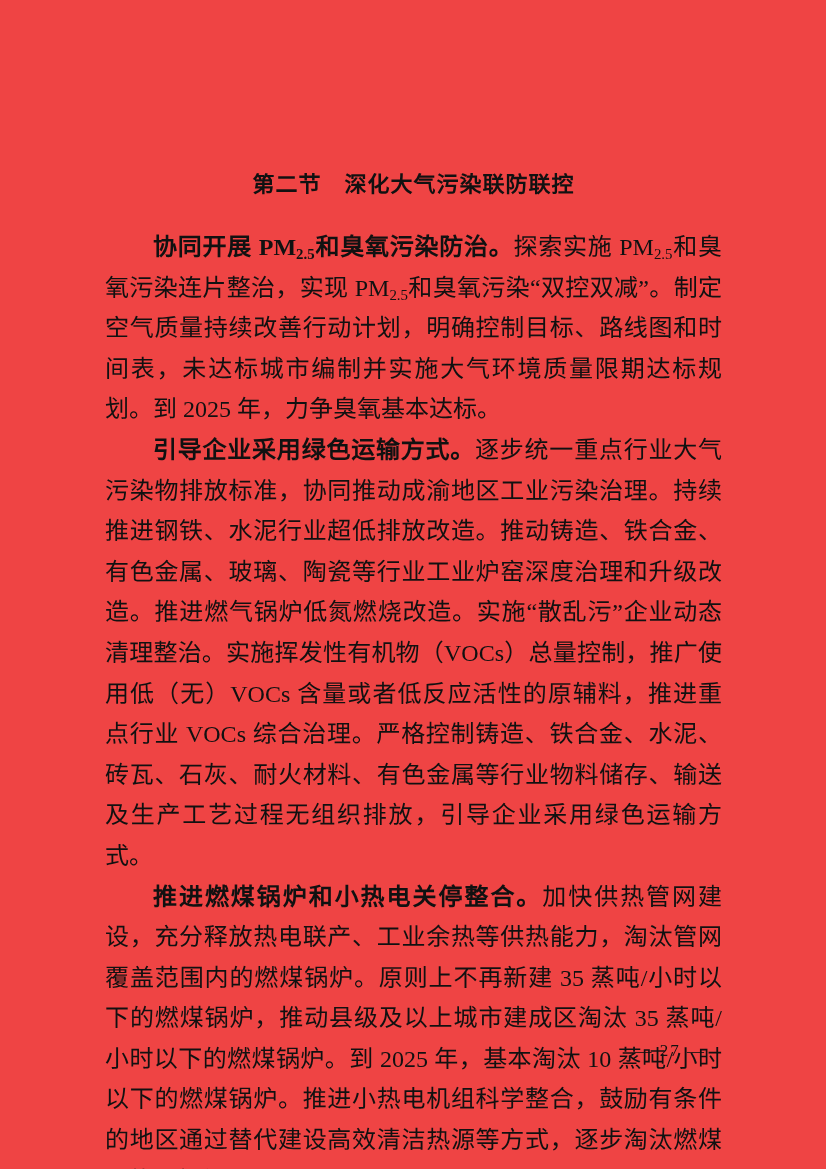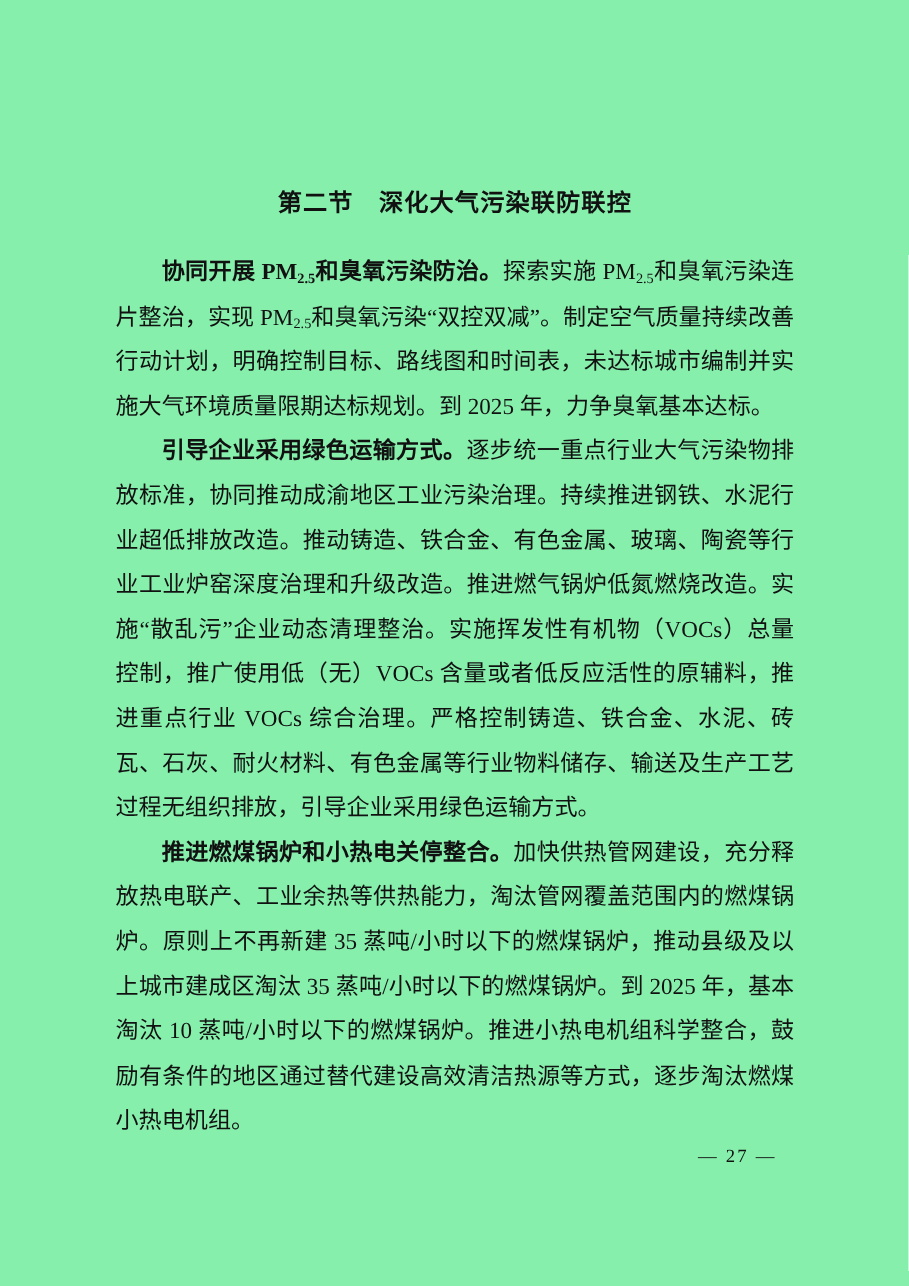--- a/index.html
+++ b/index.html
@@ -4,42 +4,42 @@
 <style>
   html, body {
     margin: 0;
     padding: 0;
     background: #ffffff;
   }
   .page {
     position: relative;
     width: 826px;
     height: 1169px;
-    background: #86efac;
+    background: #ef4444;
     overflow: hidden;
     font-family: "Liberation Serif", "DejaVu Serif", serif;
     color: #111111;
   }
   .content {
     position: absolute;
     left: 105px;
     right: 104px;
     top: 170px;
   }
   .doc-title {
     text-align: center;
     font-size: 22px;
     line-height: 30px;
     font-weight: bold;
     letter-spacing: 1px;
     margin: 0 0 27px 0;
   }
   .para {
     margin: 0;
-    font-size: 21px;
+    font-size: 24px;
     line-height: 40.6px;
     text-align: justify;
     text-indent: 2em;
     word-break: break-all;
   }
   .para .bold {
     font-weight: bold;
   }
   .para sub {
     font-size: 0.62em;

